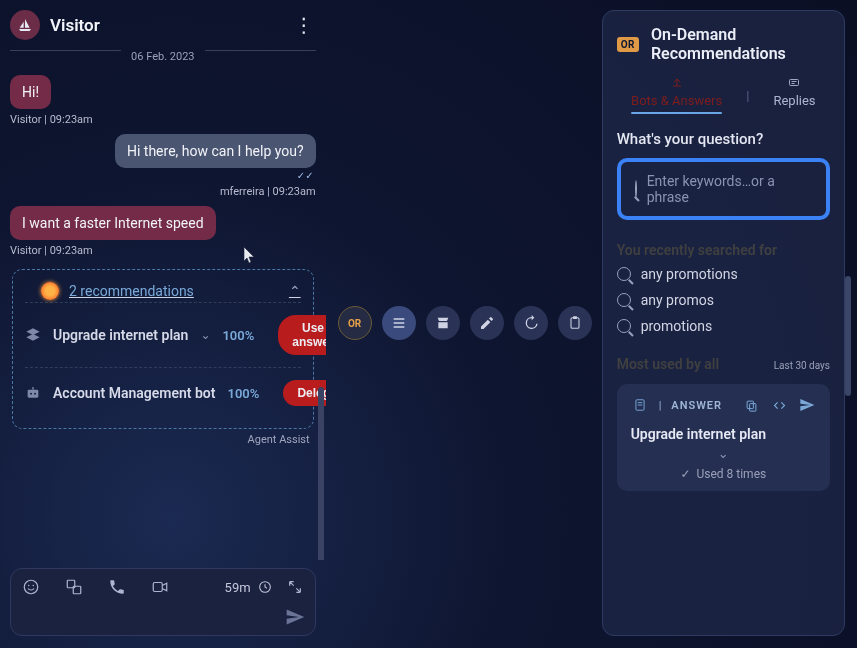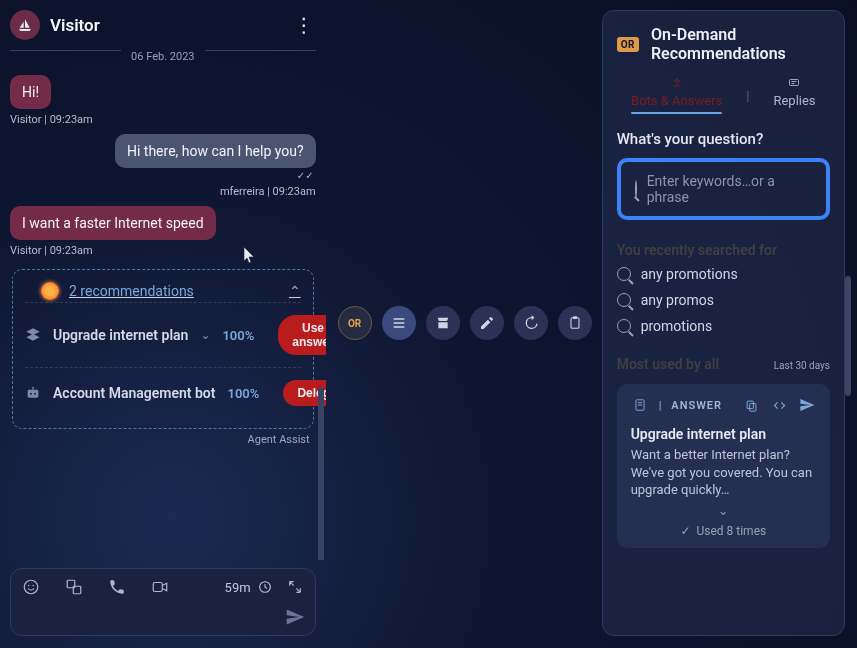--- a/index.html
+++ b/index.html
@@ -322,21 +322,20 @@
               <path fill="none" stroke="currentColor" stroke-width="1.8" d="M9 7l-5 5 5 5M15 7l5 5-5 5"></path>
             </svg>
           </span>
         <span class="ah-icon">
             <svg width="16" height="16" viewBox="0 0 24 24">
               <path fill="currentColor" d="M2 21l21-9L2 3v7l15 2-15 2v7z"></path>
             </svg>
           </span>
       </div>
       <div class="a-title">Upgrade internet plan</div>
-      <div class="a-body">Want a better Internet plan? We've got you covered. You can upgrade quickly…</div>
       <div class="a-expand">⌄</div>
       <div class="a-used">
         <span>✓</span>
         <span>Used 8 times</span>
       </div>
     </div>
   </div>
   <div class="vscroll2"></div>
 </div>
 

